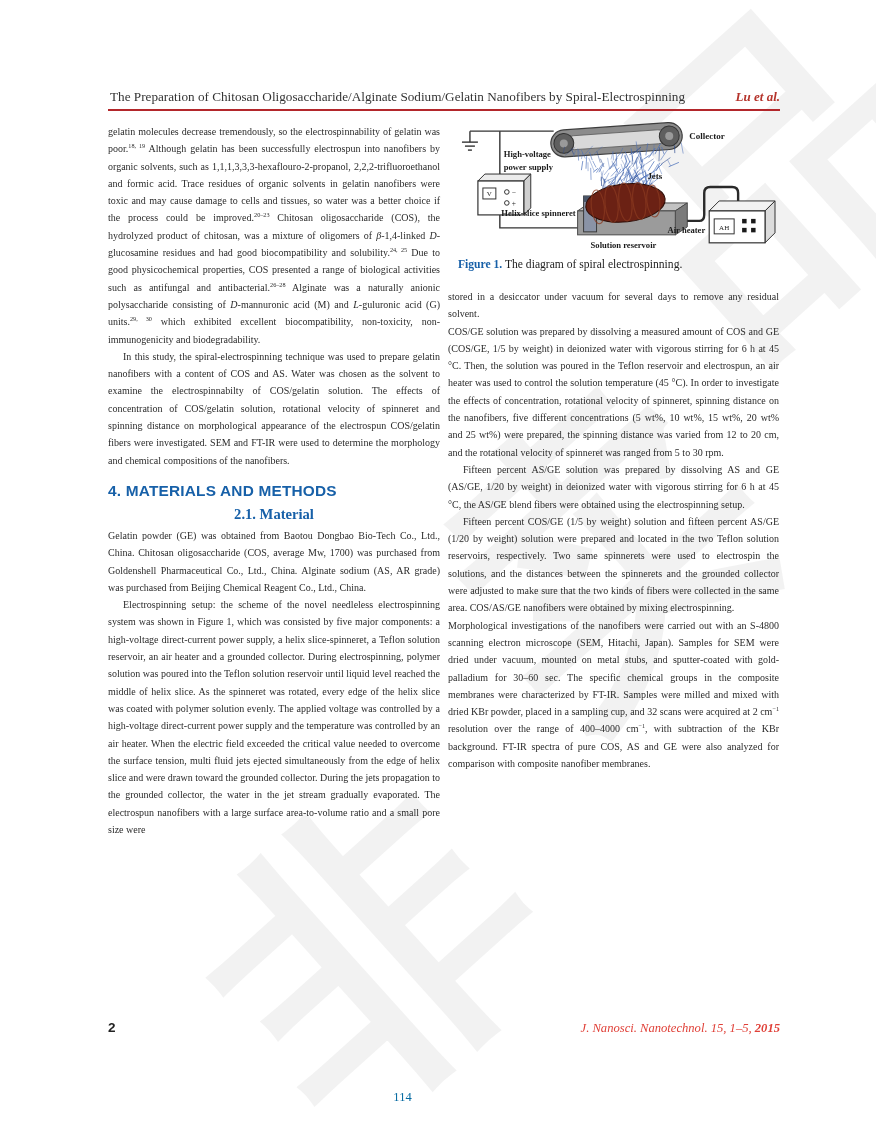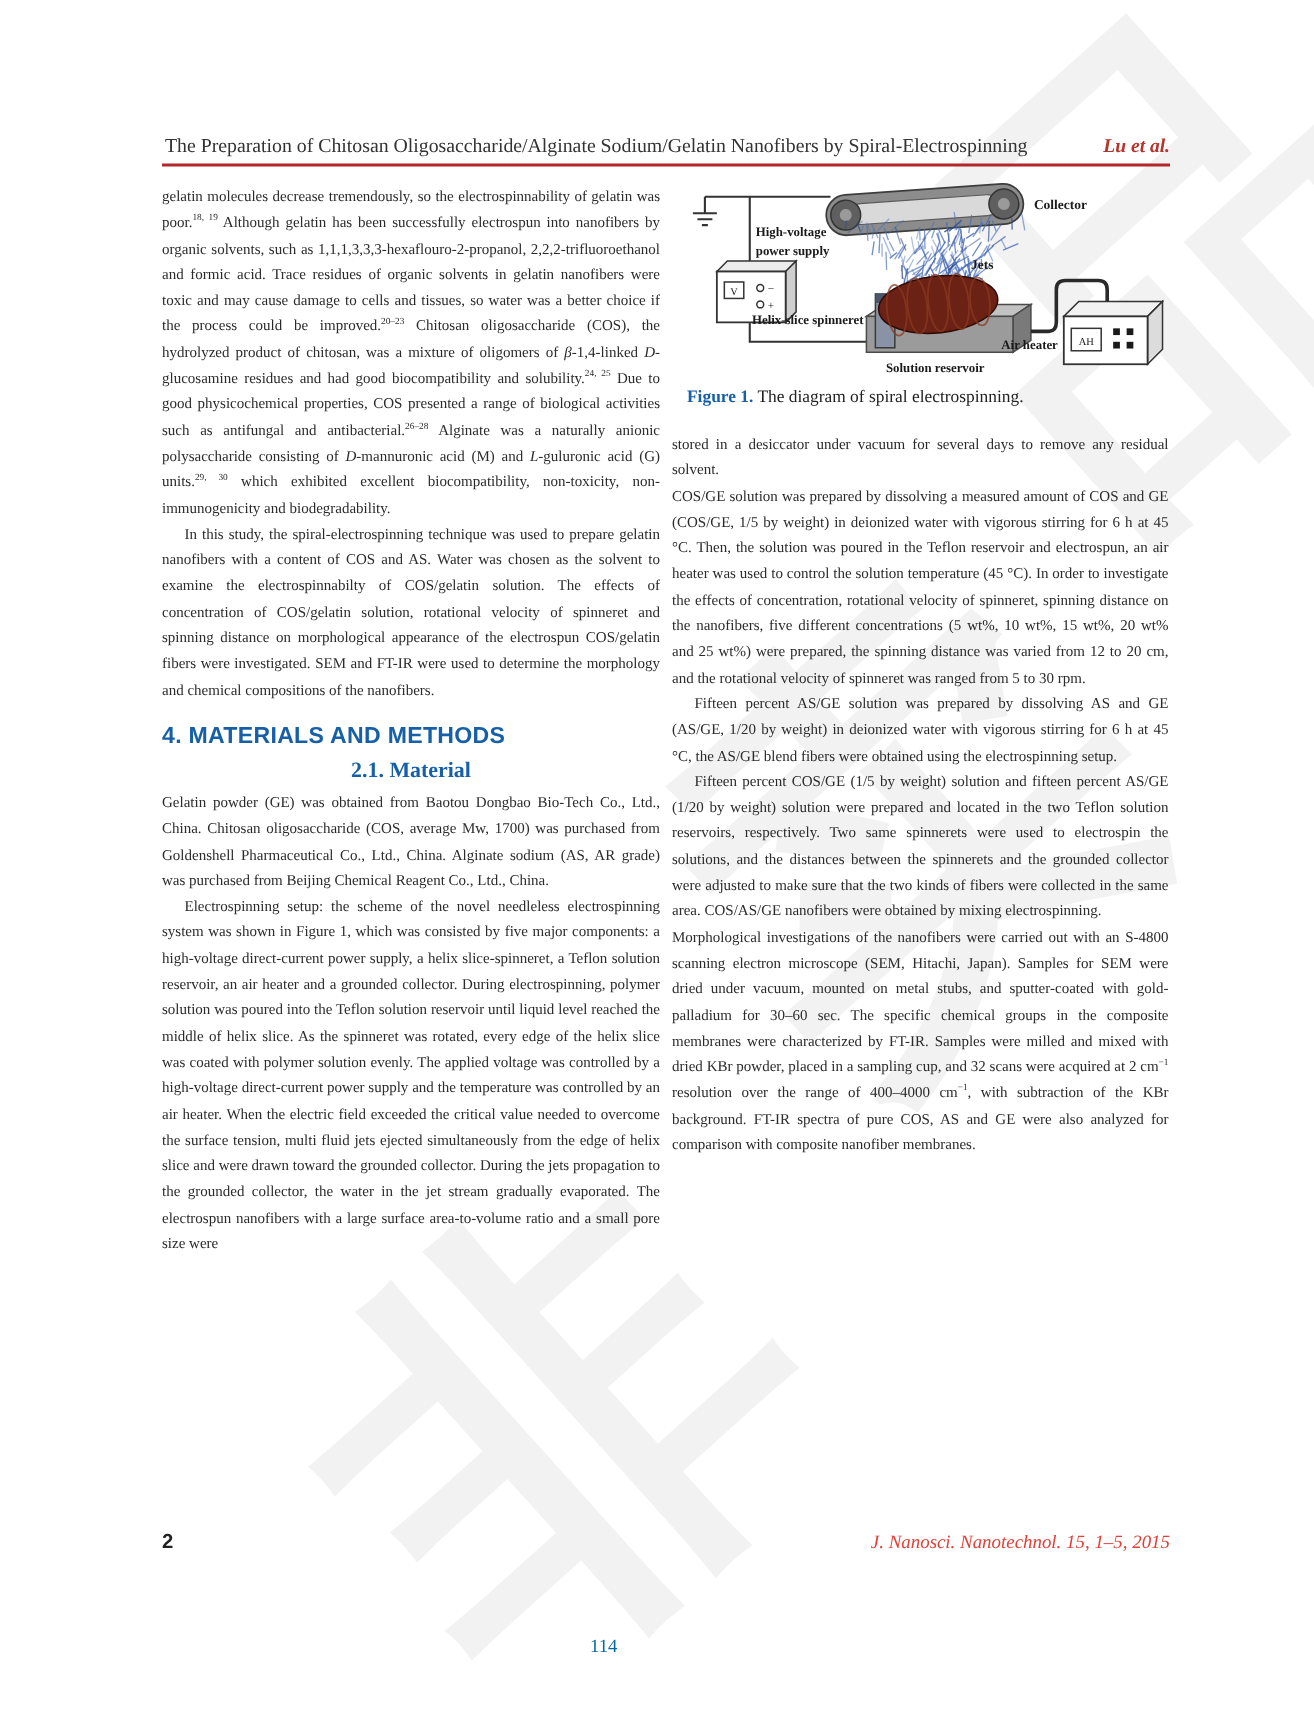--- a/index.html
+++ b/index.html
@@ -25,21 +25,21 @@
   h3.first{margin-top:2px;text-align:center;}
   .sub-line2{display:block;padding-left:27px;}
   .figure-wrap{margin:0 0 6px 0;}
   .figure-wrap svg{display:block;}
   .caption{font-size:11.6px;color:#222;margin:4px 0 16px 10px;line-height:14px;}
   .caption .cap-label{color:#1760a8;font-weight:bold;}
   .footer-row{position:absolute;left:108px;top:1020px;width:672px;display:flex;
       justify-content:space-between;align-items:baseline;}
   .page-num{font-family:"Liberation Sans",sans-serif;font-weight:bold;font-size:13.5px;color:#222;}
   .journal-ref{font-style:italic;color:#e04038;font-size:12.6px;}
-  .journal-ref .yr{font-weight:normal;}
+  .journal-ref .yr{font-weight:bold;}
   .scan-num{position:absolute;left:0;top:1090px;width:805px;text-align:center;
       font-size:12.5px;color:#0369a1;}
   .figtext{font-family:"Liberation Serif",serif;font-weight:bold;fill:#1a1a1a;}
 </style>
 </head>
 <body>
 
 <span class="wm" style="left:225px;top:800px;">非</span>
 <span class="wm" style="left:455px;top:400px;">卖</span>
 <span class="wm" style="left:630px;top:20px;">品</span>

